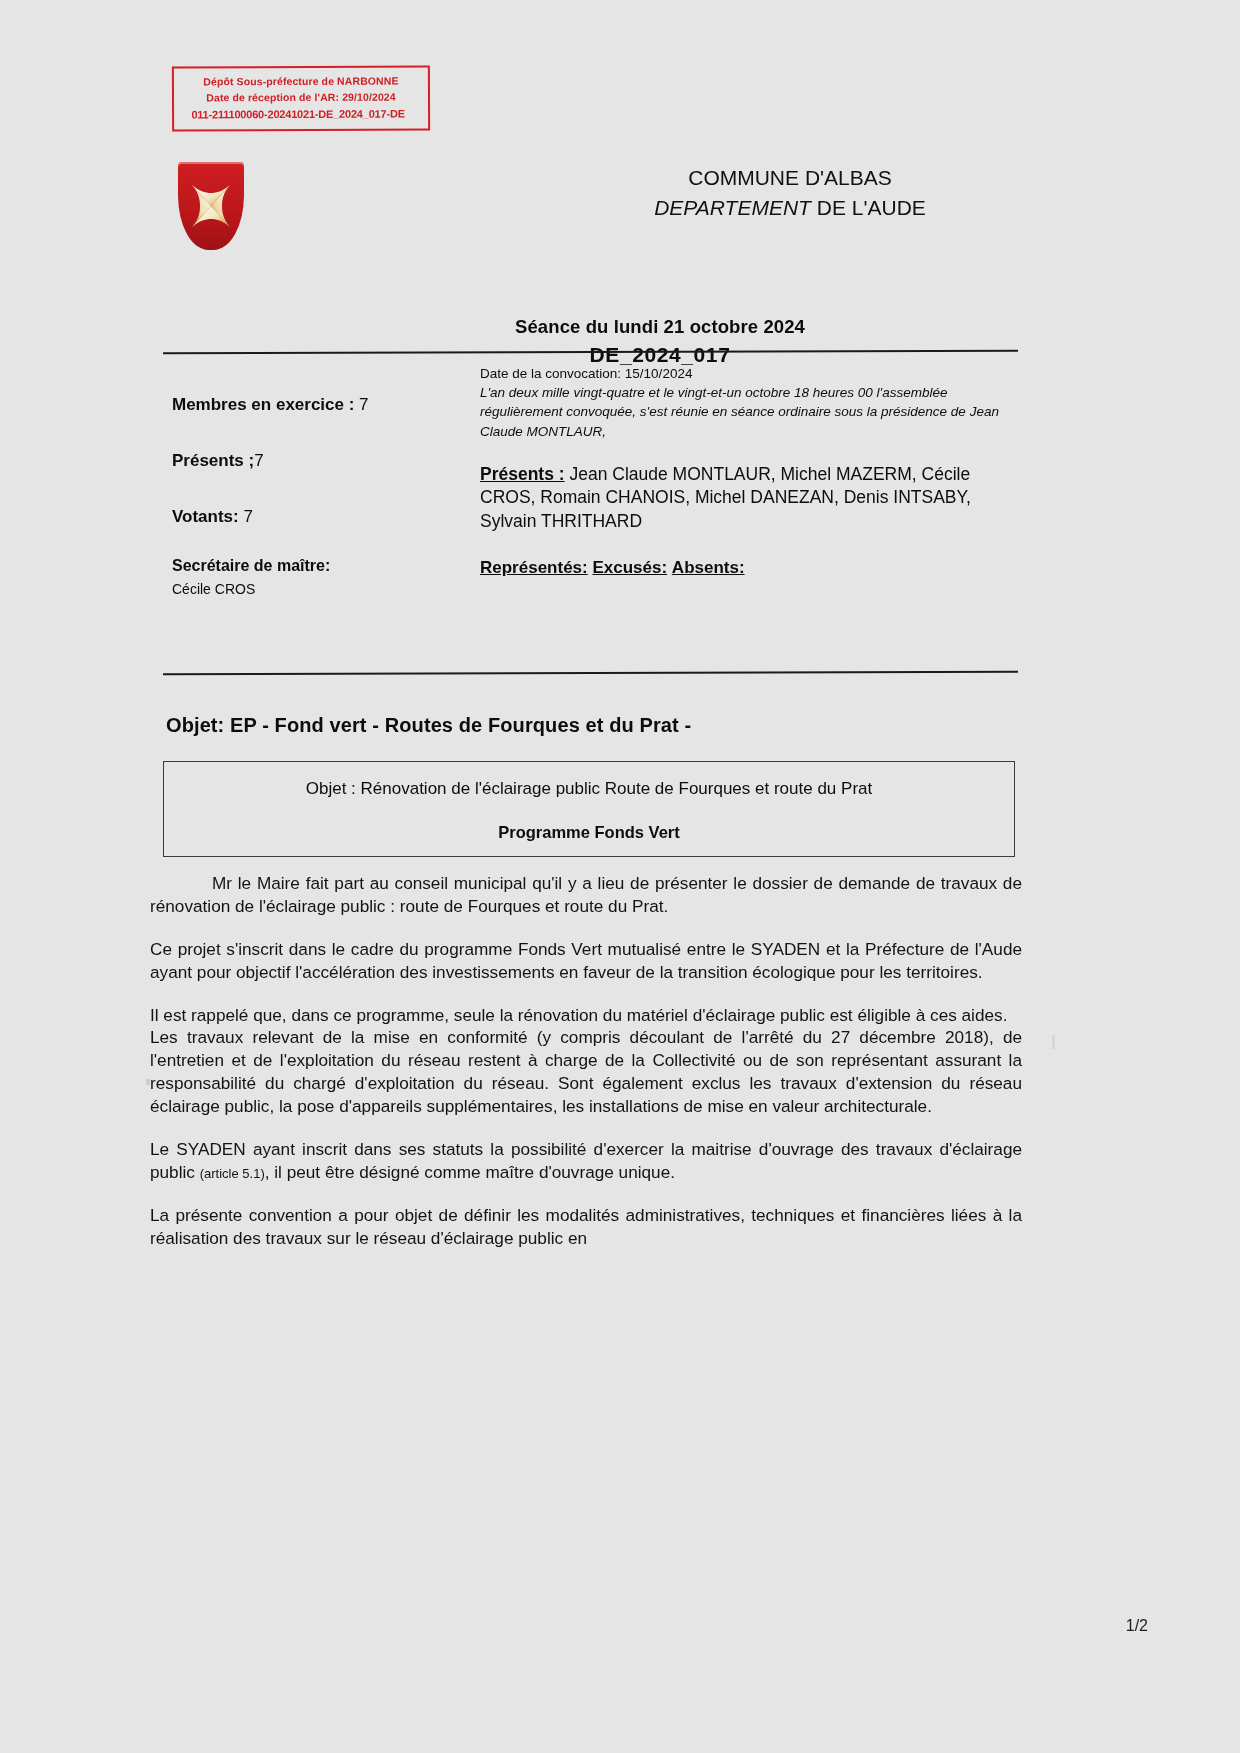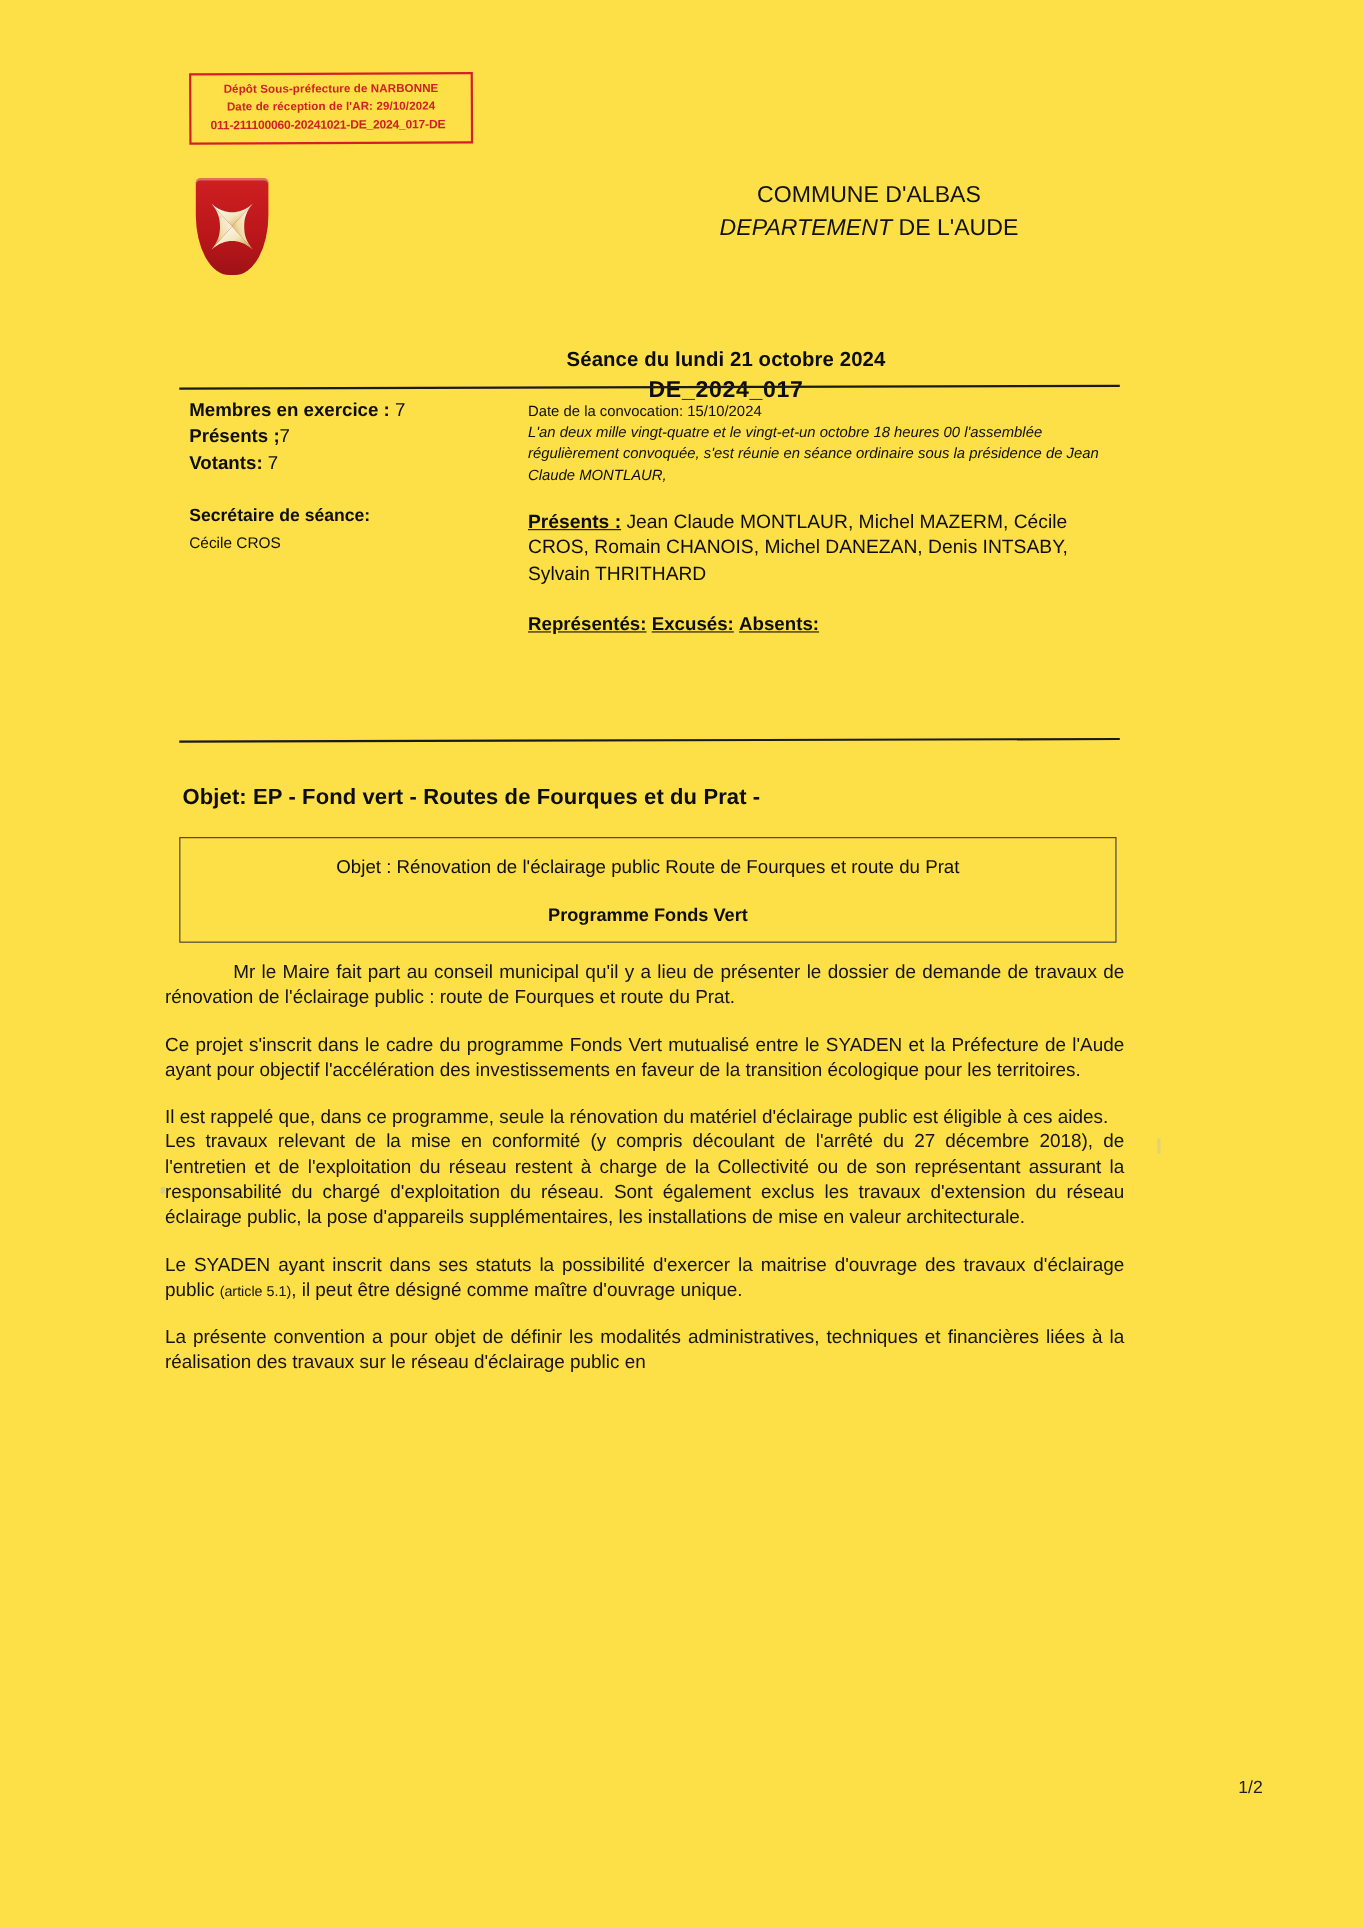--- a/index.html
+++ b/index.html
@@ -10,21 +10,21 @@
   }
   body {
     font-family: "Liberation Sans", sans-serif;
     color: #0d0d0d;
   }
   .page {
     position: relative;
     width: 1240px;
     height: 1753px;
     margin: 0 auto;
-    background: #fde047;
+    background: #e5e5e5;
     overflow: hidden;
   }
 
   
   .stamp {
     position: absolute;
     left: 172px;
     top: 66px;
     width: 258px;
     height: 65px;
@@ -118,20 +118,21 @@
   .info-left {
     position: absolute;
     left: 172px;
     top: 361px;
     width: 300px;
   }
   .info-left .strong-line {
     font-weight: 700;
     font-size: 17px;
     line-height: 1.42;
+    margin-top: 32px;
   }
   .info-left .strong-line .num { font-weight: 400; }
   .votes {
     margin-top: 21px;
     font-weight: 700;
     font-size: 14.5px;
     line-height: 1.5;
   }
   .secretaire {
     margin-top: 28px;
@@ -287,21 +288,21 @@
 
   <div class="rule rule-top"></div>
 
   <div class="info-left">
     <div class="strong-line"><span>Membres en exercice : </span><span class="num">7</span></div>
     <div class="strong-line"><span>Présents ;</span><span class="num">7</span></div>
     <div class="strong-line"><span>Votants: </span><span class="num">7</span></div>
 
 
     <div class="secretaire">
-      <div class="secretaire-title">Secrétaire de séance:</div>
+      <div class="secretaire-title">Secrétaire de maître:</div>
       <div class="secretaire-name">Cécile CROS</div>
     </div>
   </div>
 
   <div class="info-right">
     <div class="convoc">Date de la convocation: 15/10/2024</div>
     <div class="convoc-italic">L'an deux mille vingt-quatre et le vingt-et-un octobre 18 heures 00 l'assemblée régulièrement convoquée, s'est réunie en séance ordinaire sous la présidence de Jean Claude MONTLAUR,</div>
 
     <div class="presents-block">
       <span class="lbl-underline">Présents :</span><span> Jean Claude MONTLAUR, Michel MAZERM, Cécile CROS, Romain CHANOIS, Michel DANEZAN, Denis INTSABY, Sylvain THRITHARD</span>

